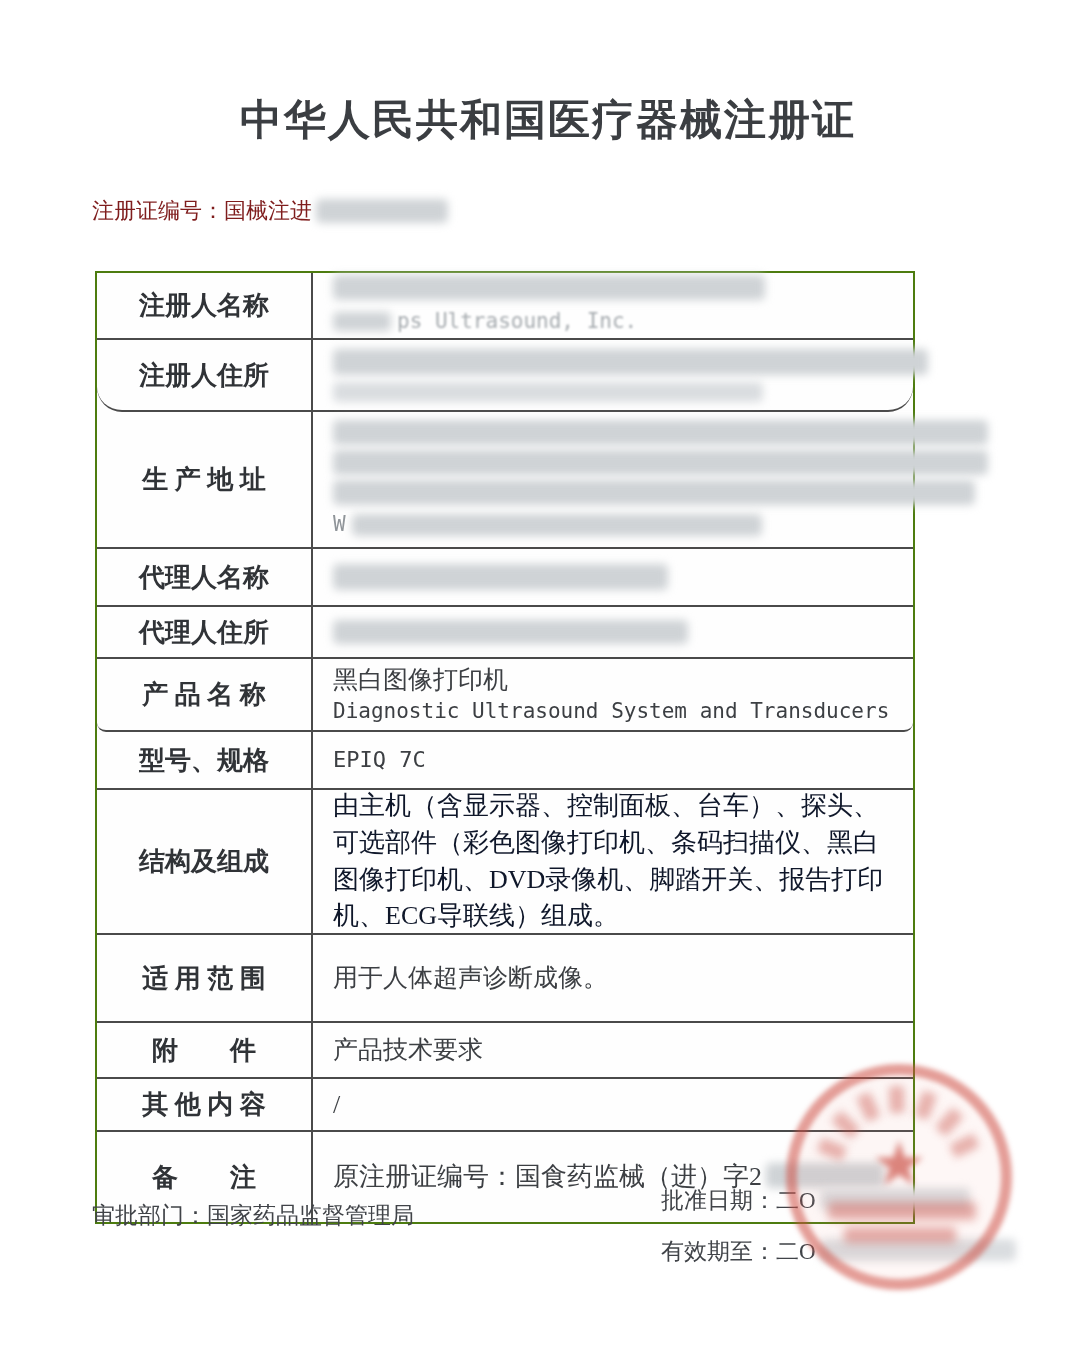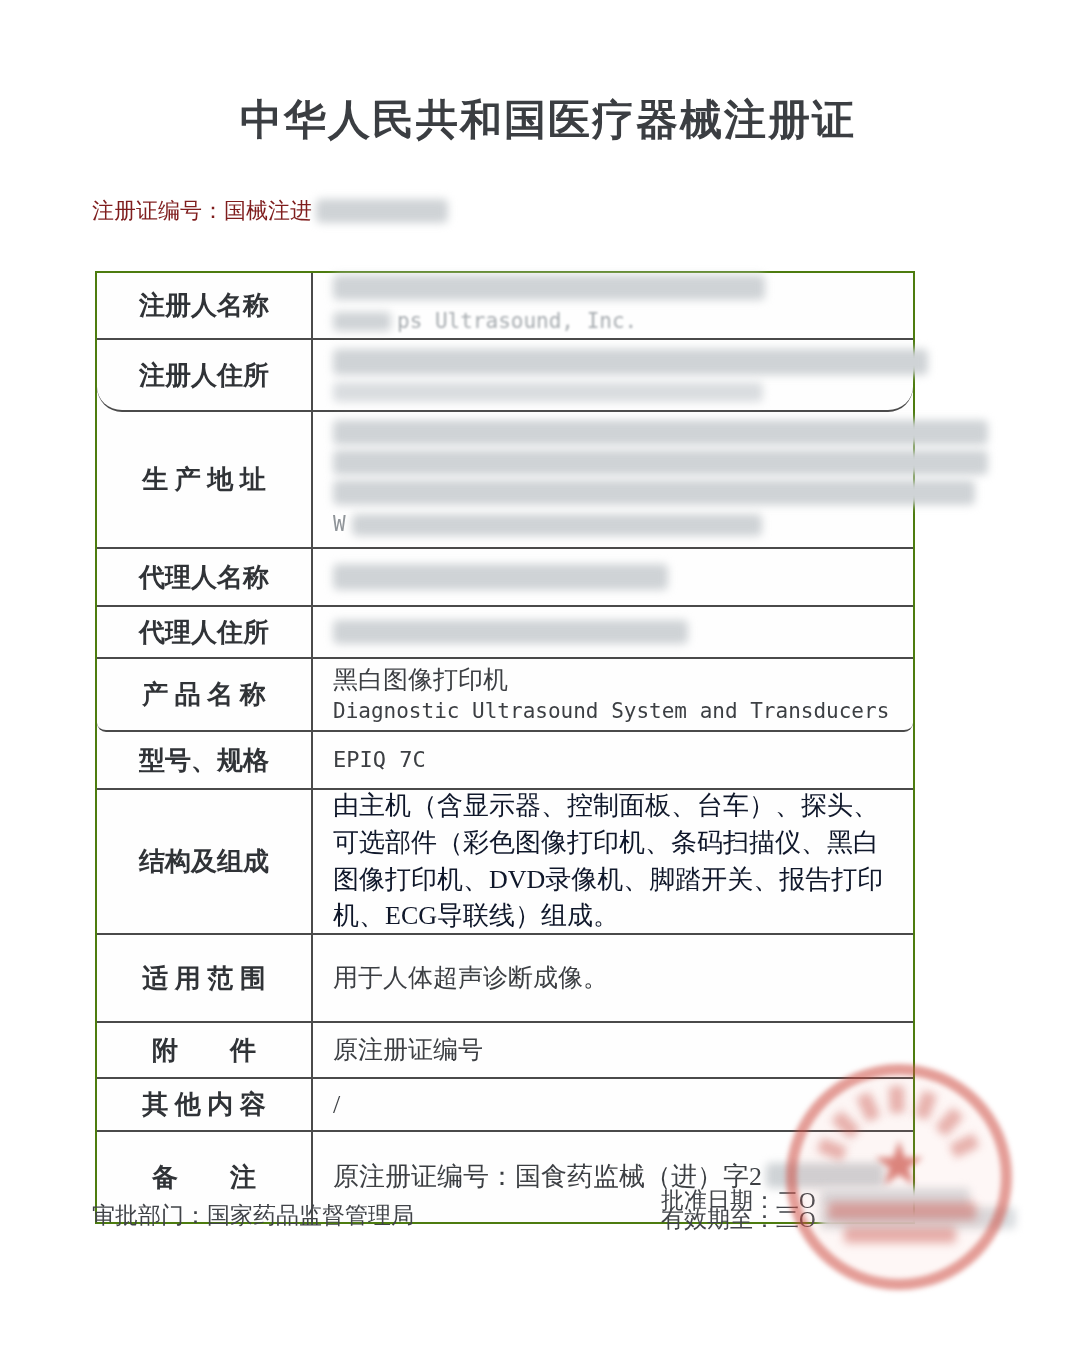--- a/index.html
+++ b/index.html
@@ -47,21 +47,21 @@
   .mono{font-family:"DejaVu Sans Mono","Liberation Mono",monospace;}
   .frag{color:#a7acb0;filter:blur(1px);font-size:21px;}
   .frag-line{display:flex;align-items:center;gap:6px;}
   .struct-text{font-size:26px;line-height:1.42;color:#0f172a;}
   .slash{font-size:26px;}
   .remark-line{display:flex;align-items:center;white-space:nowrap;font-size:26px;}
   
   .approval{position:absolute;left:92px;top:1200px;font-size:23px;color:#404348;}
   .date-line{position:absolute;font-size:23px;color:#404348;display:flex;align-items:center;white-space:nowrap;margin-left:6px;}
   .date-approve{left:655px;top:1185px;}
-  .date-valid{left:655px;top:1204px;align-items:center;}
+  .date-valid{left:655px;top:1236px;align-items:center;}
   
   .seal{position:absolute;left:786px;top:1064px;width:226px;height:226px;pointer-events:none;}
   .seal-ring{
     position:absolute;inset:0;border-radius:50%;
     border:11px solid rgba(203,74,63,0.52);
     background:rgba(236,150,140,0.08);
     filter:blur(2.5px);
   }
   .seal-star{
     position:absolute;left:50%;top:44%;transform:translate(-50%,-50%);
@@ -167,21 +167,21 @@
     <div class="row" style="height:88px;">
       <div class="lcell">适 用 范 围</div>
       <div class="vcell">
         <span>用于人体超声诊断成像。</span>
       </div>
     </div>
 
     <div class="row" style="height:56px;">
       <div class="lcell">附　　件</div>
       <div class="vcell">
-        <span>原注册证编号</span>
+        <span>产品技术要求</span>
       </div>
     </div>
 
     <div class="row" style="height:53px;">
       <div class="lcell">其 他 内 容</div>
       <div class="vcell">
         <span class="slash">/</span>
       </div>
     </div>
 

